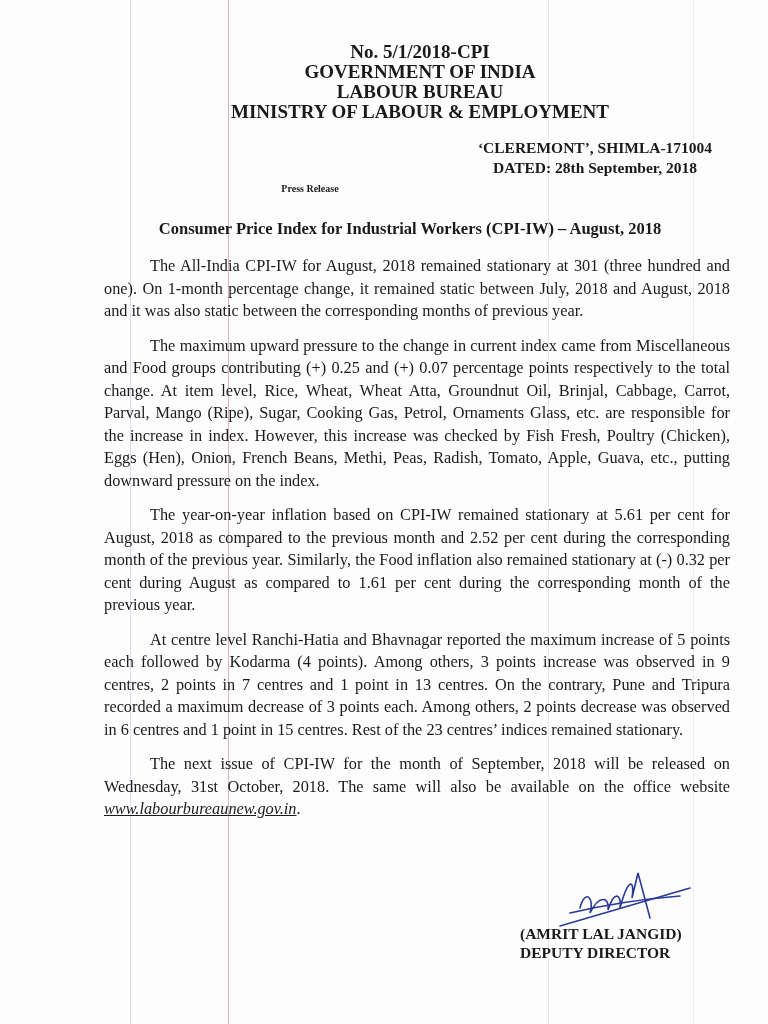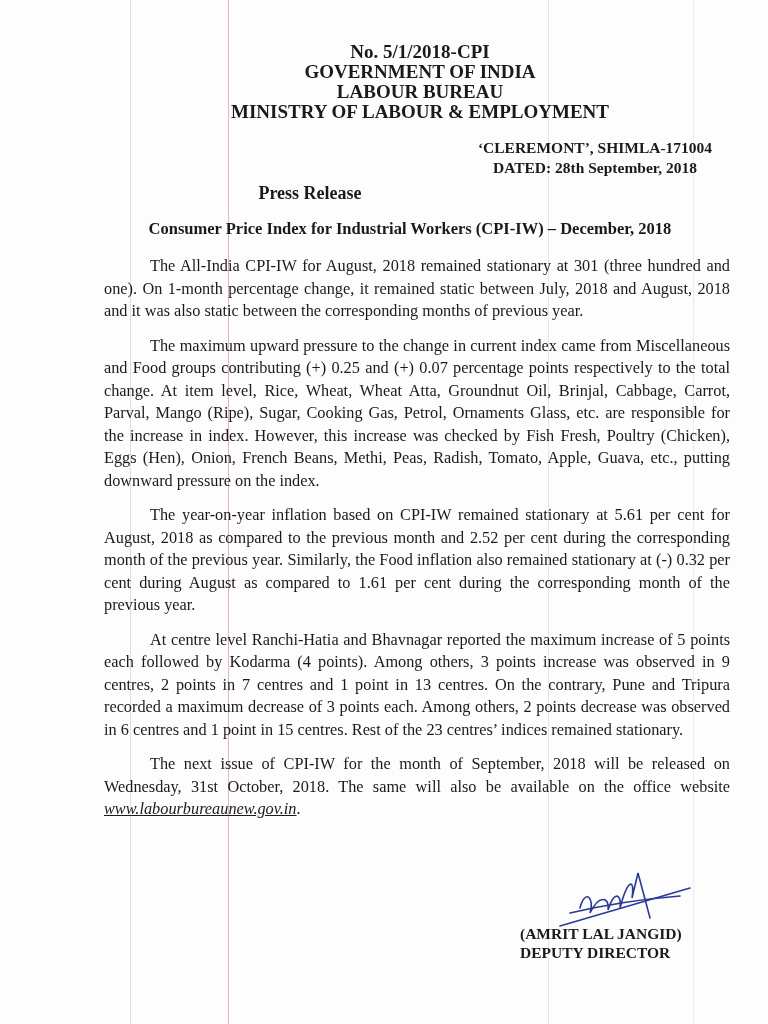--- a/index.html
+++ b/index.html
@@ -8,21 +8,21 @@
   .vline { position: absolute; top: 0; bottom: 0; width: 1px; }
   .v1 { left: 130px; background: #d8ddf0; }
   .v2 { left: 228px; background: #e4b4bc; }
   .v3 { left: 548px; background: #e6e6ea; }
   .v4 { left: 693px; background: #ececec; }
   .header { position: absolute; top: 42px; left: 230px; width: 380px; text-align: center;
             font-weight: bold; font-size: 19px; line-height: 20px; }
   .address { position: absolute; top: 138px; left: 470px; width: 250px; text-align: center;
              font-weight: bold; font-size: 15.5px; line-height: 20px; }
   .press { position: absolute; top: 183px; left: 0; width: 620px; text-align: center;
-           font-weight: bold; font-size: 18px; }
+           font-weight: bold; font-size: 10px; }
   .title { position: absolute; top: 219px; left: 100px; width: 620px; text-align: center;
            font-weight: bold; font-size: 16.5px; }
   .body { position: absolute; top: 255px; left: 104px; width: 630px; font-size: 16.3px;
           line-height: 22.5px; text-align: justify; }
   .body p { margin: 0 4px 12px 0; text-indent: 46px; }
   .link { font-style: italic; text-decoration: underline; font-family: Liberation Serif, serif; }
   .sig { position: absolute; top: 868px; left: 540px; width: 200px; height: 60px; }
   .signame { position: absolute; top: 924px; left: 520px; width: 200px; 
              font-weight: bold; font-size: 15.5px; line-height: 19px; }
 </style>
@@ -40,21 +40,21 @@
   <div>LABOUR BUREAU</div>
   <div>MINISTRY OF LABOUR &amp; EMPLOYMENT</div>
 </div>
 
 <div class="address">
   <div>‘CLEREMONT’, SHIMLA-171004</div>
   <div>DATED:  28th September, 2018</div>
 </div>
 
 <div class="press">Press Release</div>
-<div class="title">Consumer Price Index for Industrial Workers (CPI-IW) – December, 2018</div>
+<div class="title">Consumer Price Index for Industrial Workers (CPI-IW) – August, 2018</div>
 
 <div class="body">
   <p>The All-India CPI-IW for August, 2018 remained stationary at 301 (three hundred and one). On 1-month percentage change, it remained static between July, 2018 and August, 2018 and it was also static between the corresponding months of previous year.</p>
   <p>The maximum upward pressure to the change in current index came from Miscellaneous and Food groups contributing (+) 0.25 and (+) 0.07 percentage points respectively to the total change. At item level, Rice, Wheat, Wheat Atta, Groundnut Oil, Brinjal, Cabbage, Carrot, Parval, Mango (Ripe), Sugar, Cooking Gas, Petrol, Ornaments Glass, etc. are responsible for the increase in index. However, this increase was checked by Fish Fresh, Poultry (Chicken), Eggs (Hen), Onion, French Beans, Methi, Peas, Radish, Tomato, Apple, Guava, etc., putting downward pressure on the index.</p>
   <p>The year-on-year inflation based on CPI-IW remained stationary at 5.61 per cent for August, 2018 as compared to the previous month and 2.52 per cent during the corresponding month of the previous year. Similarly, the Food inflation also remained stationary at (-) 0.32 per cent during August as compared to 1.61 per cent during the corresponding month of the previous year.</p>
   <p>At centre level Ranchi-Hatia and Bhavnagar reported the maximum increase of 5 points each followed by Kodarma (4 points). Among others, 3 points increase was observed in 9 centres, 2 points in 7 centres and 1 point in 13 centres. On the contrary, Pune and Tripura recorded a maximum decrease of 3 points each. Among others, 2 points decrease was observed in 6 centres and 1 point in 15 centres. Rest of the 23 centres’ indices remained stationary.</p>
   <p><span>The next issue of CPI-IW for the month of September, 2018 will be released on Wednesday, 31st October, 2018. The same will also be available on the office website </span><span class="link">www.labourbureaunew.gov.in</span><span>.</span></p>
 </div>
 
 <svg class="sig" viewBox="0 0 200 60">

